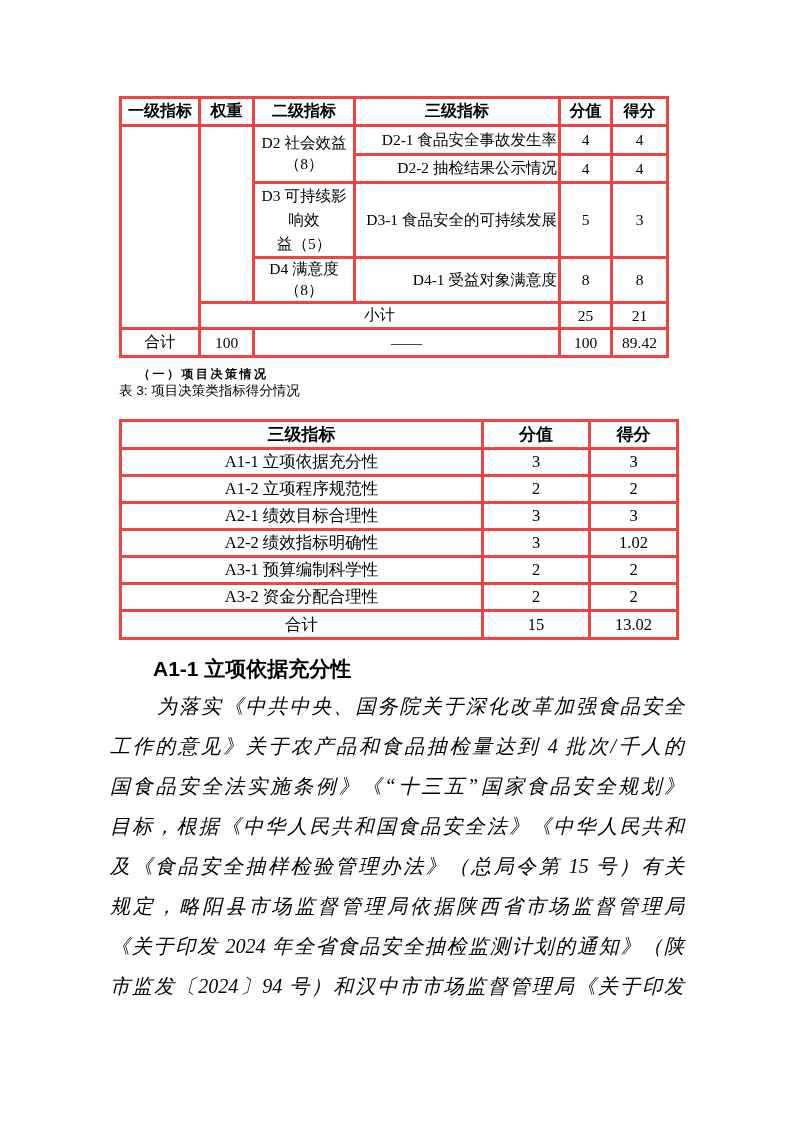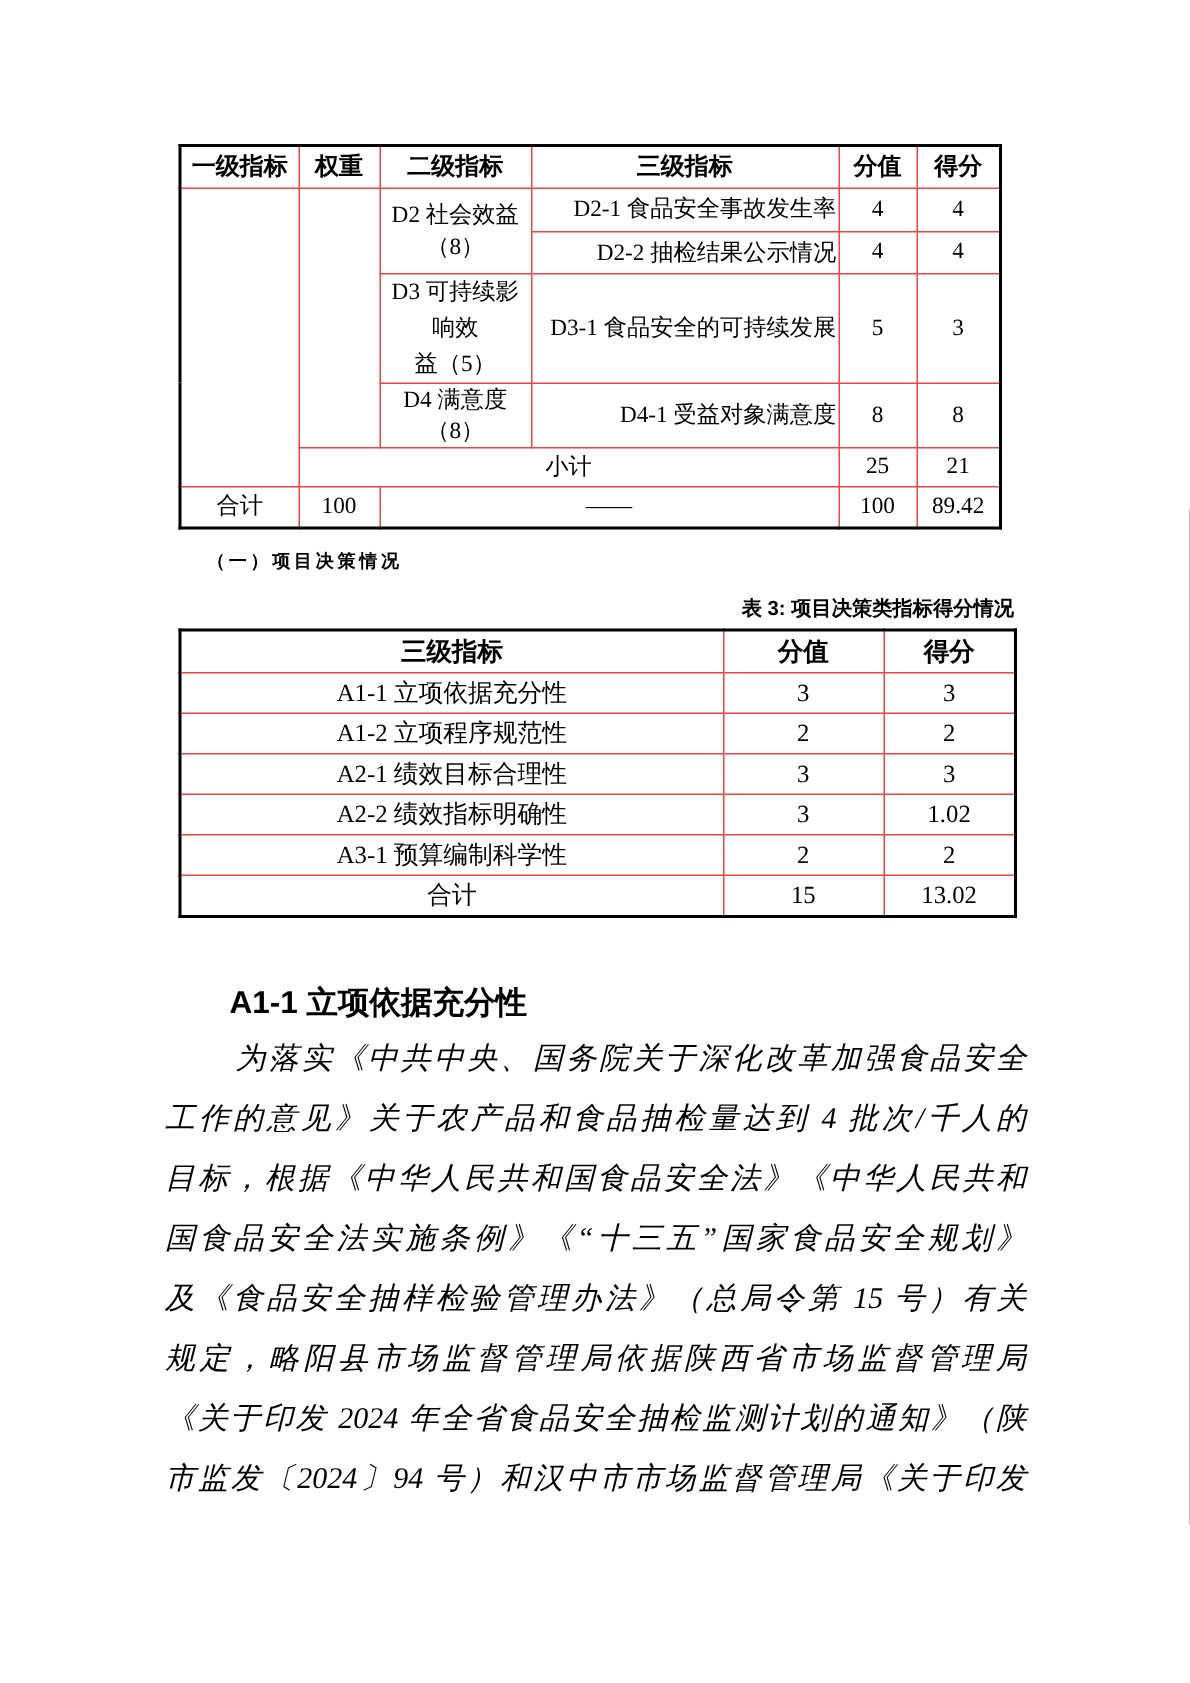--- a/index.html
+++ b/index.html
@@ -8,21 +8,21 @@
     width:793px;height:1122px;
     background:#ffffff;
     margin:0 auto;
     font-family:"Liberation Serif","DejaVu Serif",serif;
     color:#000;
     overflow:hidden;
   }
   
   table{border-collapse:collapse;table-layout:fixed;}
   td,th{
-    border:1px solid #ef4444;
+    border:3px solid #ef4444;
     text-align:center;
     vertical-align:middle;
     padding:0 1px;
     font-weight:normal;
     overflow:hidden;
   }
   .t1{
     position:absolute;left:119px;top:96px;
     width:547px;
     border:2px solid #000;
@@ -46,24 +46,24 @@
     font-weight:bold;font-size:21px;line-height:1.1;
     letter-spacing:1px;
   }
   .h-subsection{
     position:absolute;left:138px;top:367px;
     font-family:"Liberation Serif","DejaVu Serif",serif;
     font-weight:bold;font-size:12px;line-height:1.2;
     letter-spacing:2.5px;
   }
   .t2-caption{
-    position:absolute;left:119px;top:399px;width:557px;
-    text-align:right;
+    position:absolute;left:119px;top:384px;width:557px;
+    text-align:left;
     font-family:"Liberation Sans","DejaVu Sans",sans-serif;
-    font-weight:bold;font-size:13.5px;line-height:1.1;
+    font-weight:normal;font-size:13.5px;line-height:1.1;
   }
   .h-indicator{
     position:absolute;left:153px;top:657px;
     font-family:"Liberation Sans","DejaVu Sans",sans-serif;
     font-weight:bold;font-size:21px;line-height:1.1;
   }
   
   .paragraph{
     position:absolute;left:110px;top:686px;width:574px;
     font-size:20px;
@@ -175,34 +175,39 @@
     <tr style="height:27px">
       <td>A2-2 绩效指标明确性</td>
       <td>3</td>
       <td>1.02</td>
     </tr>
     <tr style="height:27px">
       <td>A3-1 预算编制科学性</td>
       <td>2</td>
       <td>2</td>
     </tr>
+    <tr style="height:27px">
+      <td>A3-2 资金分配合理性</td>
+      <td>2</td>
+      <td>2</td>
+    </tr>
     <tr style="height:28px" class="bold">
       <td>合计</td>
       <td>15</td>
       <td>13.02</td>
     </tr>
   </tbody>
     </table>
 
   <div class="h-indicator">A1-1 立项依据充分性</div>
 
   <div class="paragraph">
     <div class="line first">为落实《中共中央、国务院关于深化改革加强食品安全</div>
     <div class="line">工作的意见》关于农产品和食品抽检量达到 4 批次/千人的</div>
+    <div class="line">国食品安全法实施条例》《“十三五”国家食品安全规划》</div>
     <div class="line">目标，根据《中华人民共和国食品安全法》《中华人民共和</div>
-    <div class="line">国食品安全法实施条例》《“十三五”国家食品安全规划》</div>
     <div class="line">及《食品安全抽样检验管理办法》（总局令第 15 号）有关</div>
     <div class="line">规定，略阳县市场监督管理局依据陕西省市场监督管理局</div>
     <div class="line">《关于印发 2024 年全省食品安全抽检监测计划的通知》（陕</div>
     <div class="line">市监发〔2024〕94 号）和汉中市市场监督管理局《关于印发</div>
   </div>
 
 </div>
 
 </body></html>

